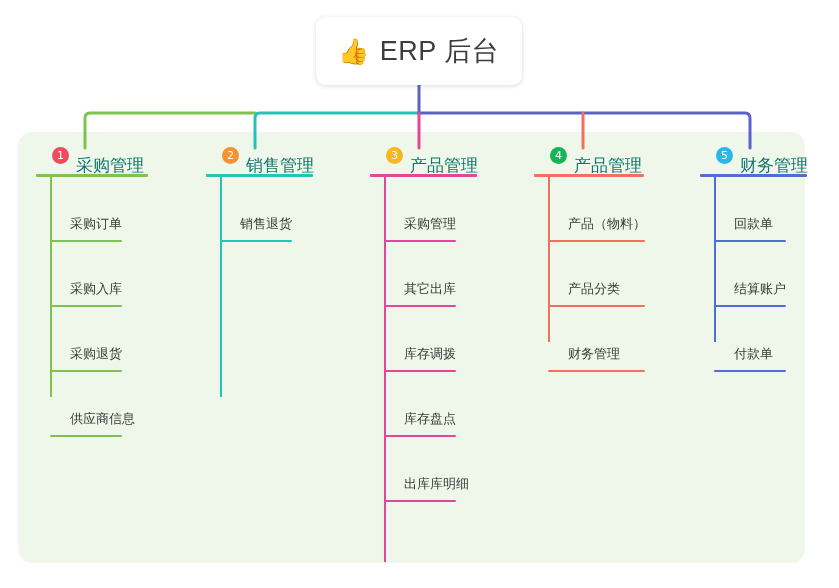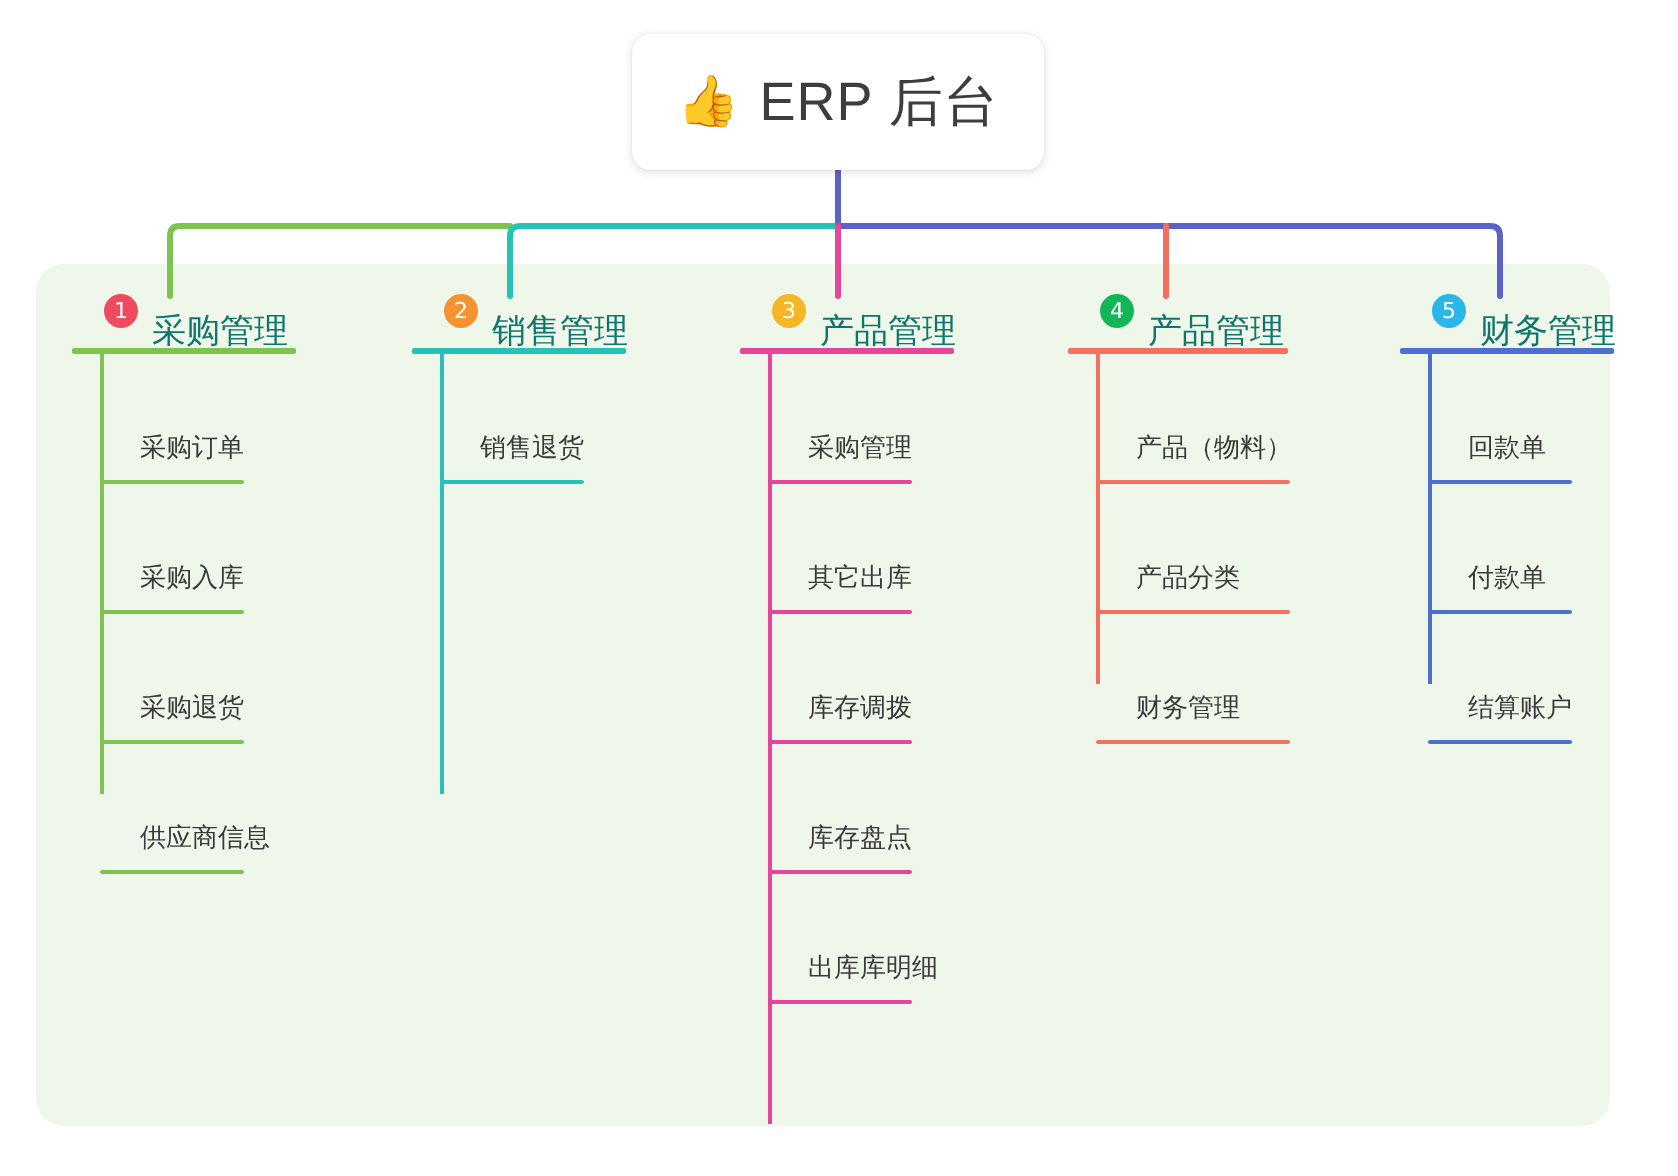--- a/index.html
+++ b/index.html
@@ -275,24 +275,24 @@
           <span class="col-title">财务管理</span>
         </div>
         <div class="head-rule" style="background: rgb(79, 111, 208); width: 107px;"></div>
         <div class="leaves">
           <div class="spine" style="height: 165px;"></div>
           <div class="leaf">
             <span class="leaf-label">回款单</span>
             <div class="leaf-rule" style="background: rgb(79, 111, 208); width: 72px;"></div>
           </div>
           <div class="leaf">
+            <span class="leaf-label">结算账户</span>
+            <div class="leaf-rule" style="background: rgb(79, 111, 208); width: 72px;"></div>
+          </div>
+          <div class="leaf">
             <span class="leaf-label">付款单</span>
             <div class="leaf-rule" style="background: rgb(79, 111, 208); width: 72px;"></div>
           </div>
-          <div class="leaf">
-            <span class="leaf-label">结算账户</span>
-            <div class="leaf-rule" style="background: rgb(79, 111, 208); width: 72px;"></div>
-          </div>
         </div>
       </div>
     </div>
 
 </div>
 
 </body></html>

